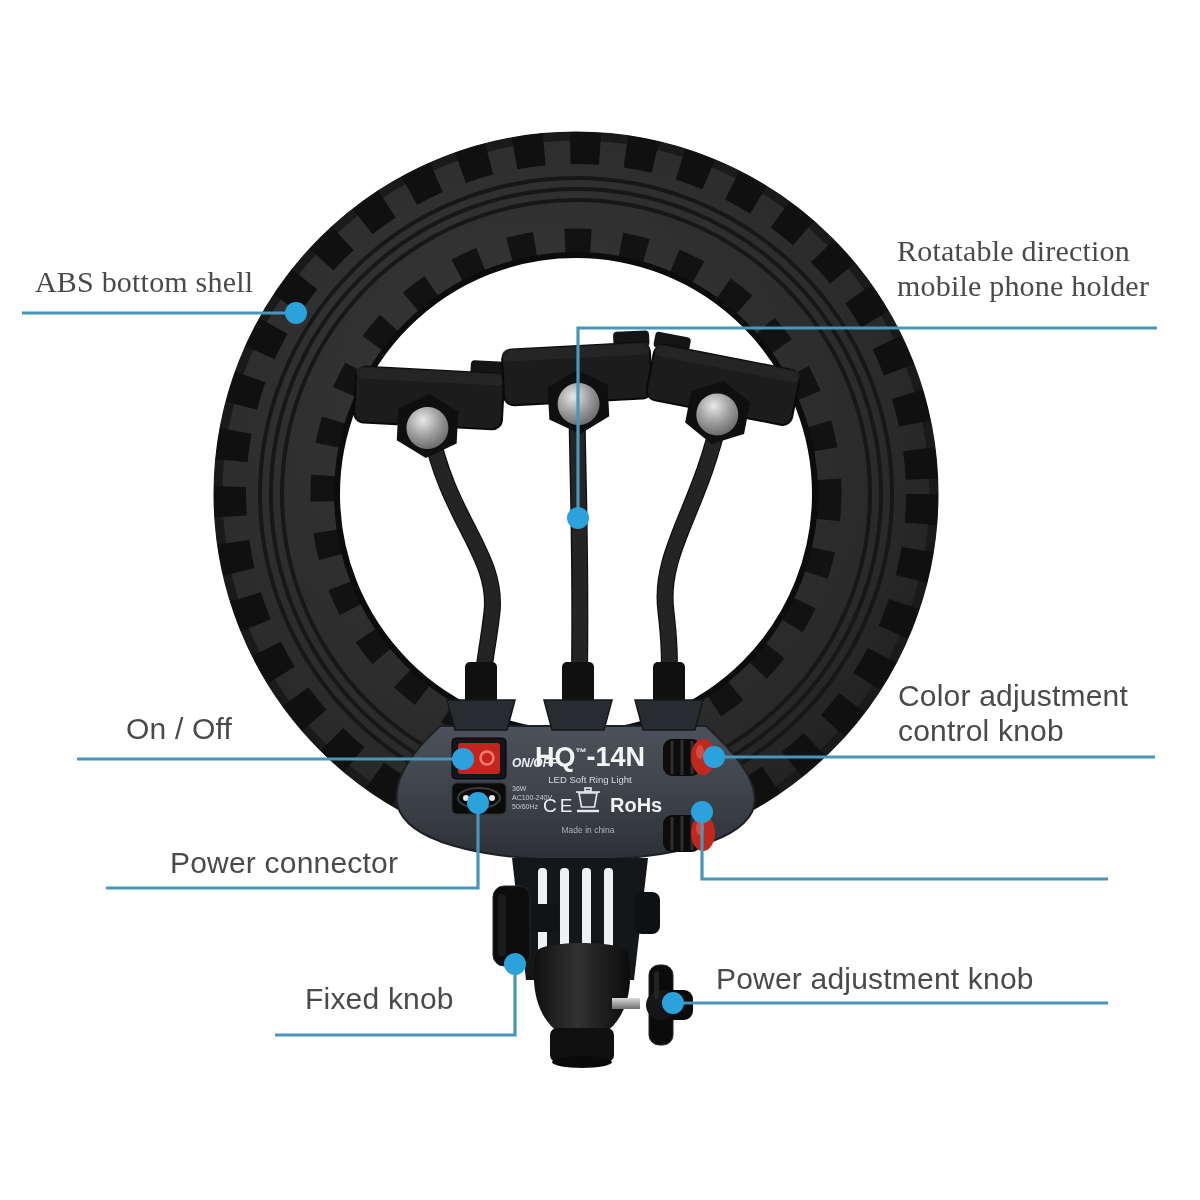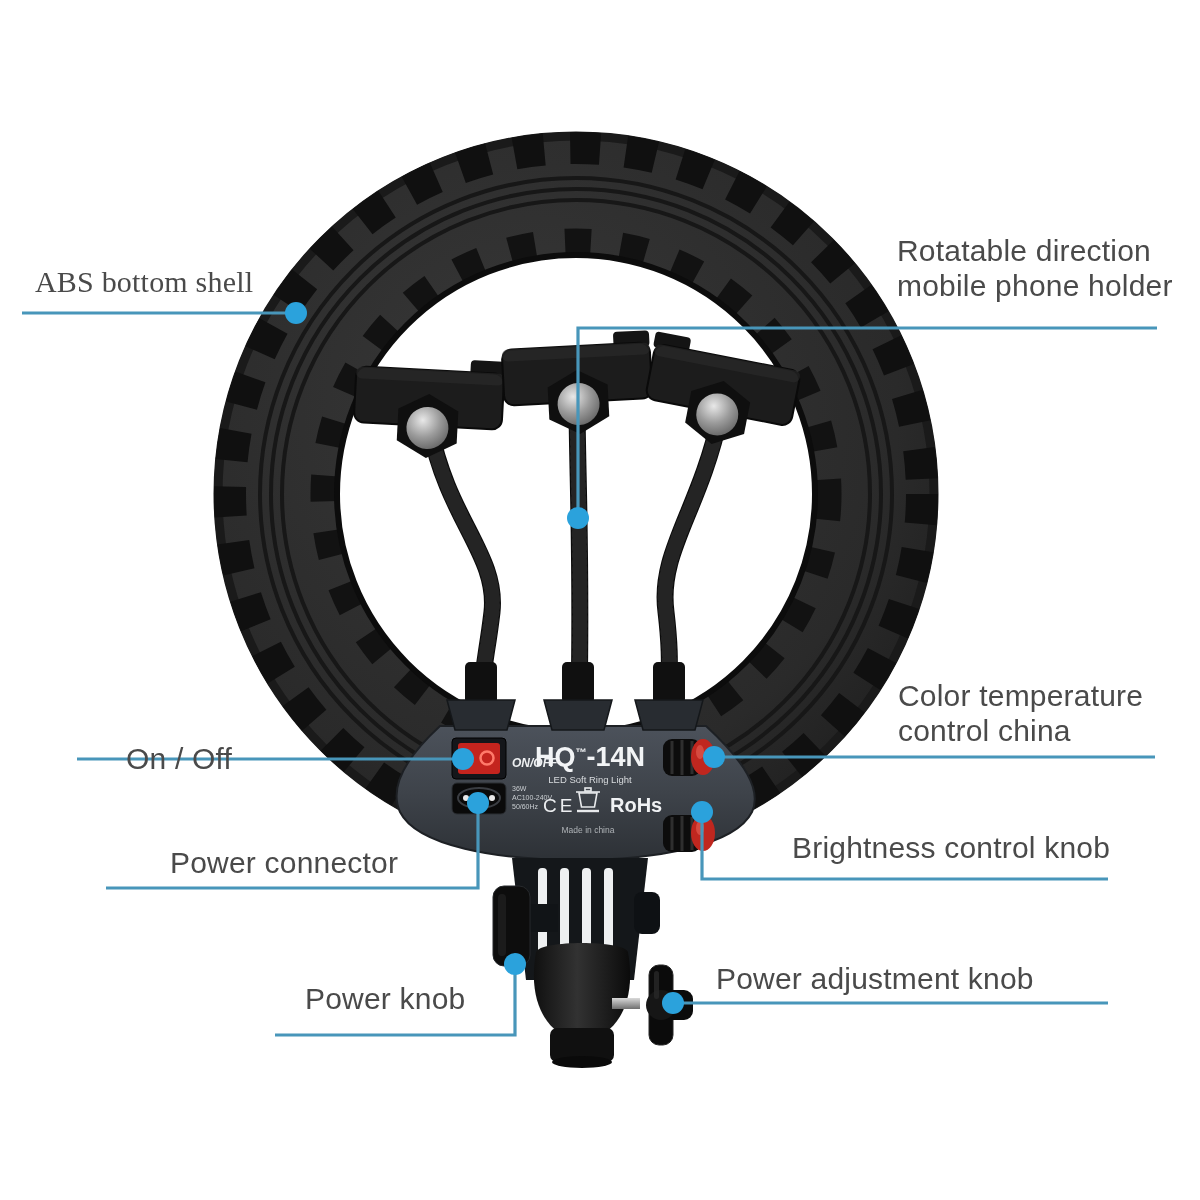--- a/index.html
+++ b/index.html
@@ -7,22 +7,22 @@
     position:relative;width:1200px;height:1200px;background:#ffffff;
     font-family:"Liberation Sans", sans-serif;overflow:hidden;
   }
   #stage svg{position:absolute;left:0;top:0;}
   .callout-label{
     position:absolute;font-size:30px;line-height:35px;color:#4a4a4a;
     letter-spacing:.2px;white-space:nowrap;
   }
   .callout-label.wrap{white-space:normal;}
   .lbl-abs{left:35px;top:264px;font-family:Liberation Serif, serif;}
-  .lbl-rotatable{left:897px;top:233px;width:285px;}
-  .lbl-onoff{left:126px;top:711px;margin-top:30px;}
+  .lbl-rotatable{left:897px;top:233px;width:285px;font-family:Liberation Serif, serif;}
+  .lbl-onoff{left:126px;top:711px;}
   .lbl-colortemp{left:898px;top:678px;width:265px;}
   .lbl-power{left:170px;top:845px;}
   .lbl-brightness{left:792px;top:830px;}
   .lbl-fixed{left:305px;top:981px;}
   .lbl-angle{left:716px;top:961px;}
 </style>
 </head>
 <body>
 
 <div id="stage">
@@ -230,18 +230,17 @@
       <circle cx="478" cy="803" r="11"></circle>
       <circle cx="702" cy="812" r="11"></circle>
       <circle cx="515" cy="964" r="11"></circle>
       <circle cx="673" cy="1003" r="11"></circle>
     </g>
   </svg>
 
   <div class="callout-label lbl-abs">ABS bottom shell</div>
   <div class="callout-label wrap lbl-rotatable">Rotatable direction mobile phone holder</div>
   <div class="callout-label lbl-onoff">On / Off</div>
-  <div class="callout-label wrap lbl-colortemp">Color temperature control china</div>
+  <div class="callout-label wrap lbl-colortemp">Color adjustment control knob</div>
   <div class="callout-label lbl-power">Power connector</div>
-  <div class="callout-label lbl-brightness">Brightness control knob</div>
-  <div class="callout-label lbl-fixed">Power knob</div>
+  <div class="callout-label lbl-fixed">Fixed knob</div>
   <div class="callout-label lbl-angle">Power adjustment knob</div>
 </div>
 
 </body></html>

